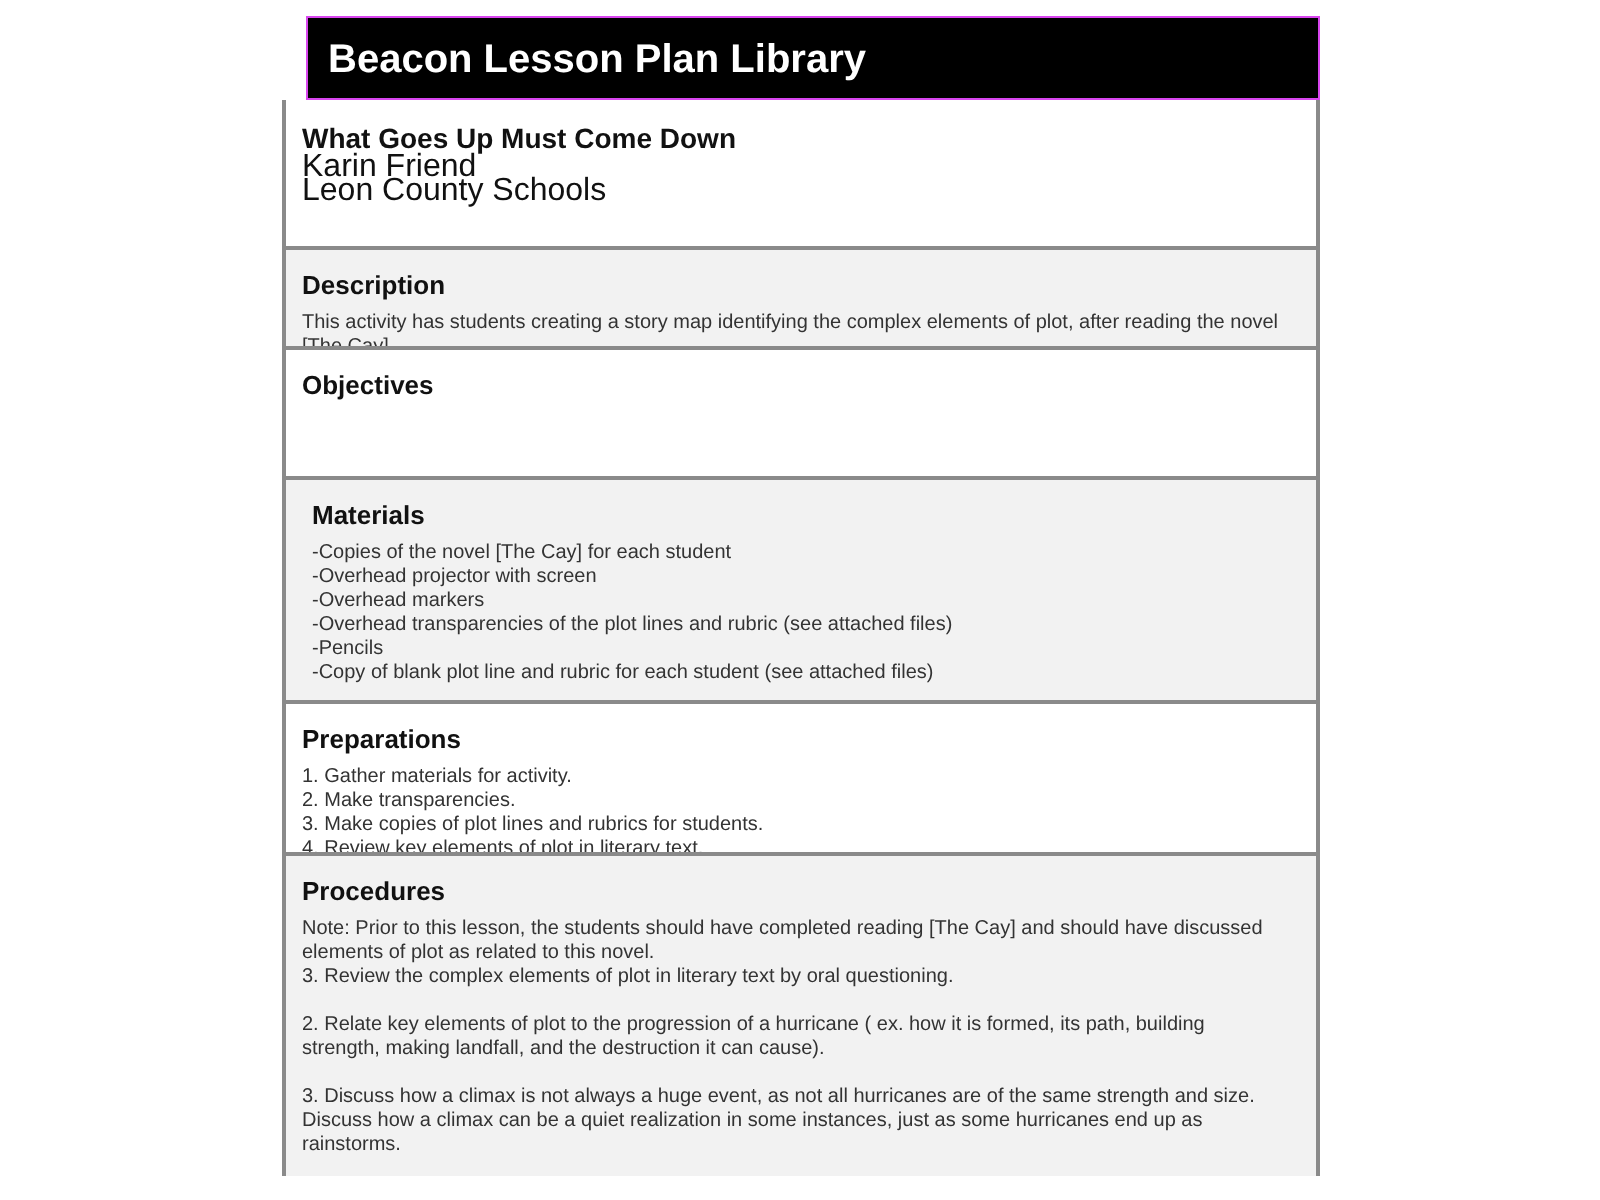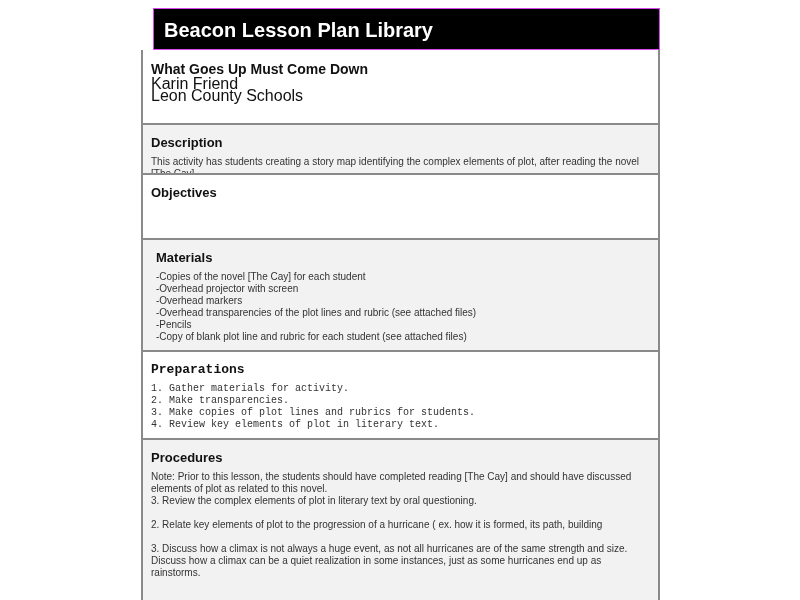--- a/index.html
+++ b/index.html
@@ -65,21 +65,21 @@
       font-size: 10px;
       line-height: 12px;
       color: #333;
     }
     .section-text .line { display: block; }
     .gap { display: block; height: 12px; }
     #sec-title { height: 75px; }
     #sec-description { height: 50px; }
     #sec-objectives { height: 65px; }
     #sec-materials { height: 112px; padding-left: 13px; }
-    #sec-preparations { height: 88px; font-family: Liberation Mono, monospace; }
+    #sec-preparations { height: 76px; }
     #sec-procedures { height: 160px; border-bottom: none; }
   </style>
 </head>
 <body>
 
 <div class="page">
 
   <div class="site-header">
     <h1 class="site-title">Beacon Lesson Plan Library</h1>
   </div>
@@ -125,20 +125,21 @@
   </div>
 
   <div class="section gray" id="sec-procedures">
     <div class="section-heading">Procedures</div>
     <div class="section-text">
       <span class="line">Note: Prior to this lesson, the students should have completed reading [The Cay] and should have discussed</span>
       <span class="line">elements of plot as related to this novel.</span>
       <span class="line">3. Review the complex elements of plot in literary text by oral questioning.</span>
       <span class="gap"></span>
       <span class="line">2. Relate key elements of plot to the progression of a hurricane ( ex. how it is formed, its path, building</span>
+      <span class="line">strength, making landfall, and the destruction it can cause).</span>
       <span class="gap"></span>
       <span class="line">3. Discuss how a climax is not always a huge event, as not all hurricanes are of the same strength and size.</span>
       <span class="line">Discuss how a climax can be a quiet realization in some instances, just as some hurricanes end up as</span>
       <span class="line">rainstorms.</span>
     </div>
   </div>
 
 </div>
 
 </body></html>

